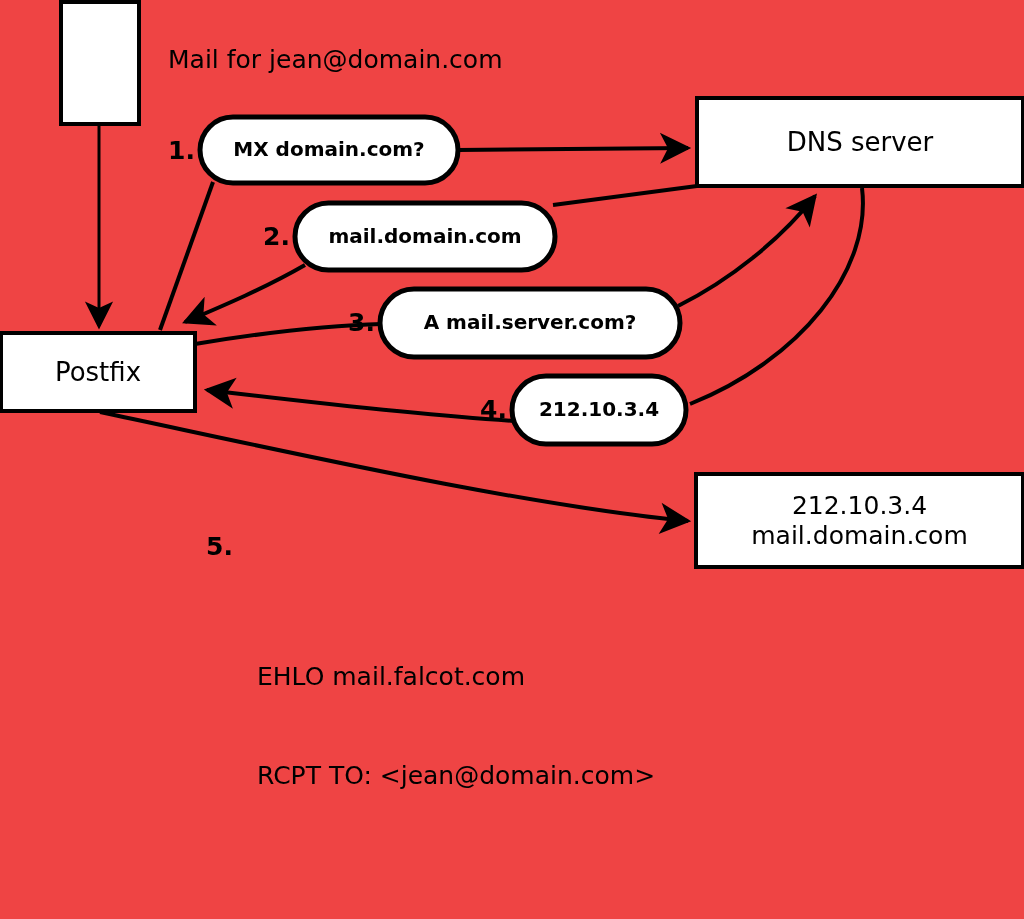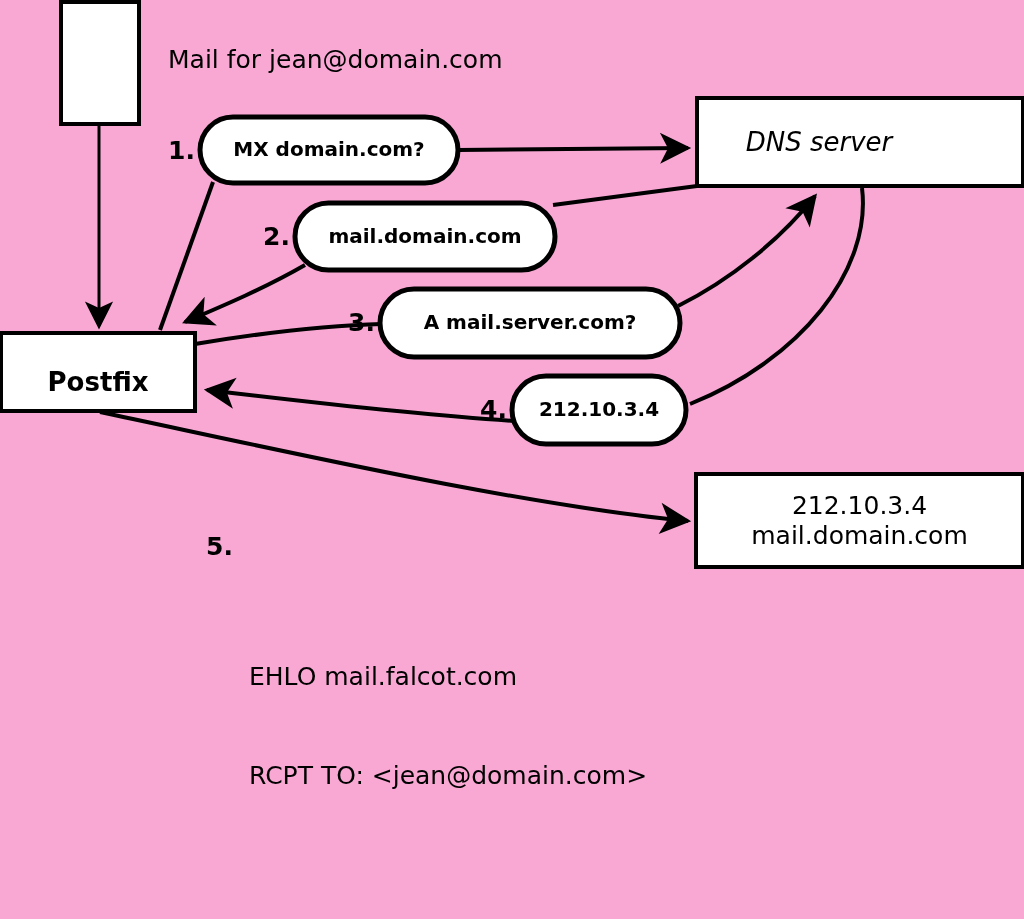--- a/index.html
+++ b/index.html
@@ -8,21 +8,21 @@
     background: #ffffff;
   }
   body {
     font-family: "DejaVu Sans", "Liberation Sans", sans-serif;
     color: #000000;
   }
   #canvas {
     position: relative;
     width: 1024px;
     height: 919px;
-    background: #f9a8d4;
+    background: #ef4444;
     overflow: hidden;
   }
   svg.layer {
     position: absolute;
     left: 0;
     top: 0;
     width: 1024px;
     height: 919px;
   }
   .node-text {
@@ -46,21 +46,21 @@
     position: absolute;
     font-size: 25px;
     white-space: pre;
   }
   .smtp-block {
     position: absolute;
     font-size: 25px;
     line-height: 33px;
     white-space: pre;
   }
-  .smtp-line { display: block; height: 33px; }
+  .smtp-line { display: block; height: 33px; margin-left: 8px; }
 </style>
 </head>
 <body>
 
 <div id="canvas">
 
   <svg class="layer" viewBox="0 0 1024 919">
     <defs>
       <marker id="ah" markerWidth="9" markerHeight="9" refX="7.4" refY="4.5" orient="auto" markerUnits="strokeWidth">
         <path d="M0.4,0.6 L8.2,4.5 L0.4,8.4 L2.4,4.5 Z" fill="#000000"></path>
@@ -102,23 +102,23 @@
 
     <path d="M862,188 C872,270 800,360 690,404" fill="none" stroke="#000000" stroke-width="4"></path>
 
     <path d="M514,421 C420,415 290,400 207,390" fill="none" stroke="#000000" stroke-width="4" marker-end="url(#ah)"></path>
 
     <path d="M100,412 C280,450 520,505 688,521" fill="none" stroke="#000000" stroke-width="4" marker-end="url(#ah)"></path>
   </svg>
 
   <div class="plain-text" style="left:168px; top:45px;">Mail for jean@domain.com</div>
 
-  <div class="node-text rect-node-label" style="left:1px; top:343px; width:194px; height:78px;font-weight:bold;">Postfix</div>
+  <div class="node-text rect-node-label" style="left:1px; top:333px; width:194px; height:78px;">Postfix</div>
 
-  <div class="node-text rect-node-label" style="left:656px; top:98px; width:326px; height:88px;font-style:italic;">DNS server</div>
+  <div class="node-text rect-node-label" style="left:697px; top:98px; width:326px; height:88px;">DNS server</div>
 
   <div class="node-text rect-node-label small" style="left:696px; top:474px; width:327px; height:93px; flex-direction:column;">
     <span>212.10.3.4</span>
     <span>mail.domain.com</span>
   </div>
 
   <div class="step-num" style="left:168px; top:136px;">1.</div>
   <div class="node-text bubble-label" style="left:200px; top:117px; width:258px; height:66px;">MX domain.com?</div>
 
   <div class="step-num" style="left:263px; top:222px;">2.</div>

